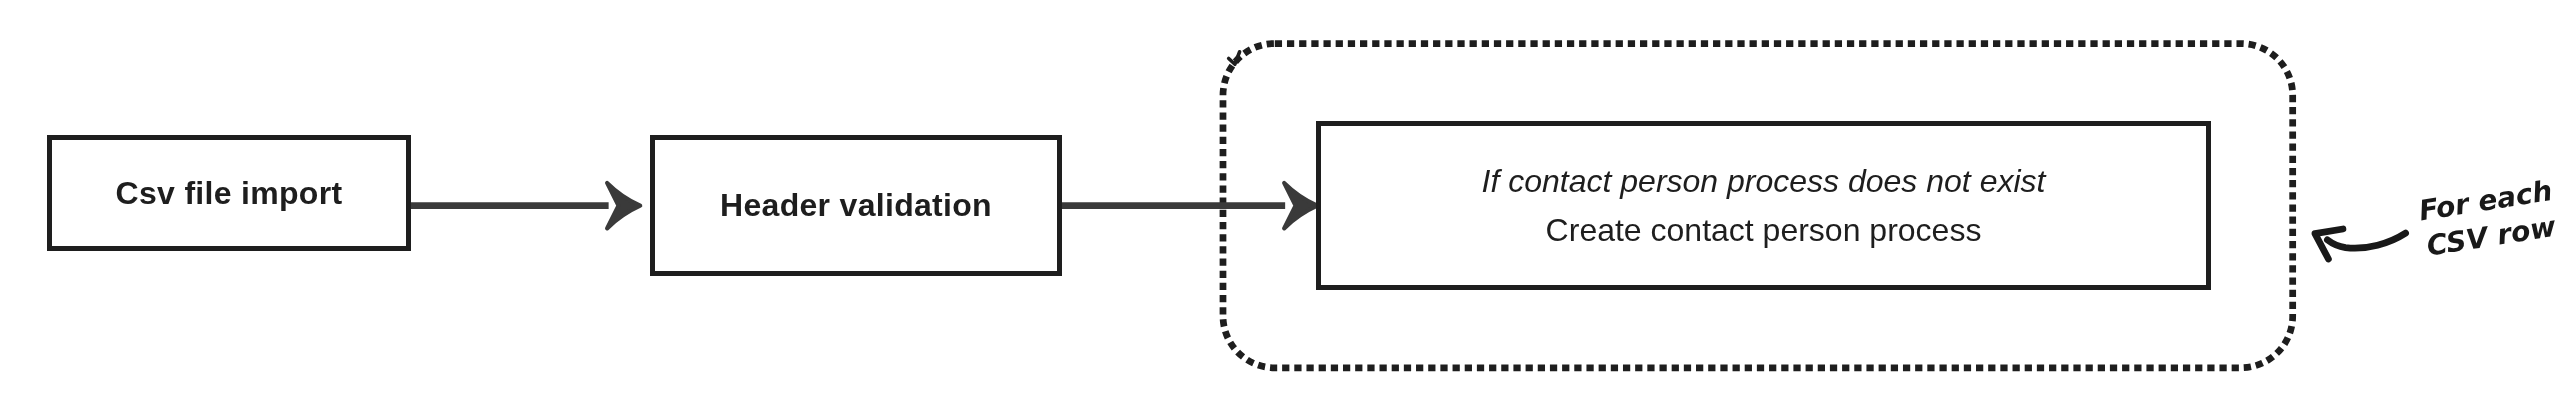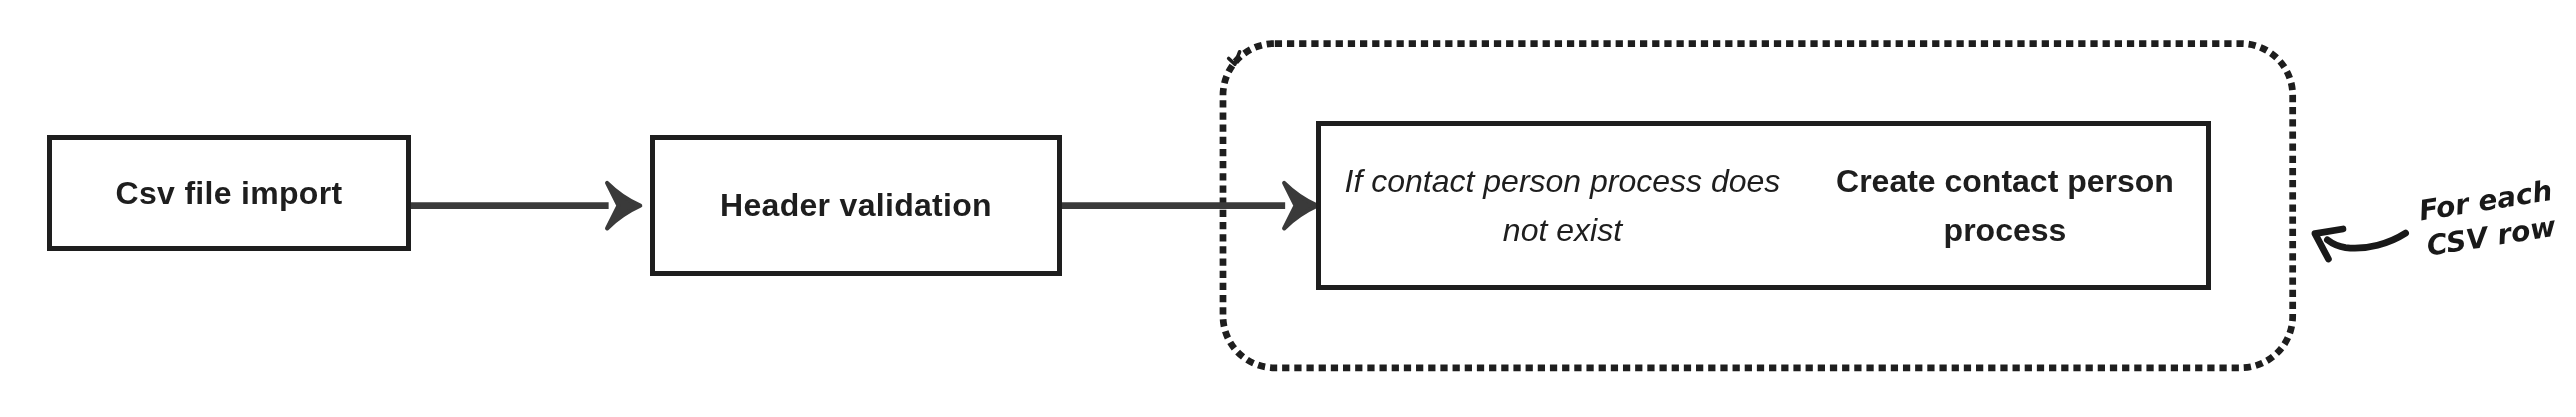--- a/index.html
+++ b/index.html
@@ -30,25 +30,26 @@
     display: flex;
     align-items: center;
     justify-content: center;
     text-align: center;
   }
   .node-simple { font-weight: bold; font-size: 32px; letter-spacing: 0.3px; }
   .node-csv    { left: 47px;   top: 135px; width: 364px; height: 116px; }
   .node-header { left: 650px; top: 135px; width: 412px; height: 141px; }
   .node-create {
     left: 1316px; top: 121px; width: 895px; height: 169px;
+    flex-direction: column;
     font-size: 32px;
     line-height: 49px;
   }
   .line-condition { font-style: italic; font-weight: 400; }
-  .line-action    { font-weight: bold; }
+  .line-action    { font-weight: normal; }
   .line-location  { font-weight: 400; }
   .annotation {
     position: absolute;
     left: 2399px; top: 183px;
     width: 179px;
     transform: rotate(-9deg);
     transform-origin: 50% 50%;
     text-align: center;
     font-size: 28px;
     line-height: 36px;

